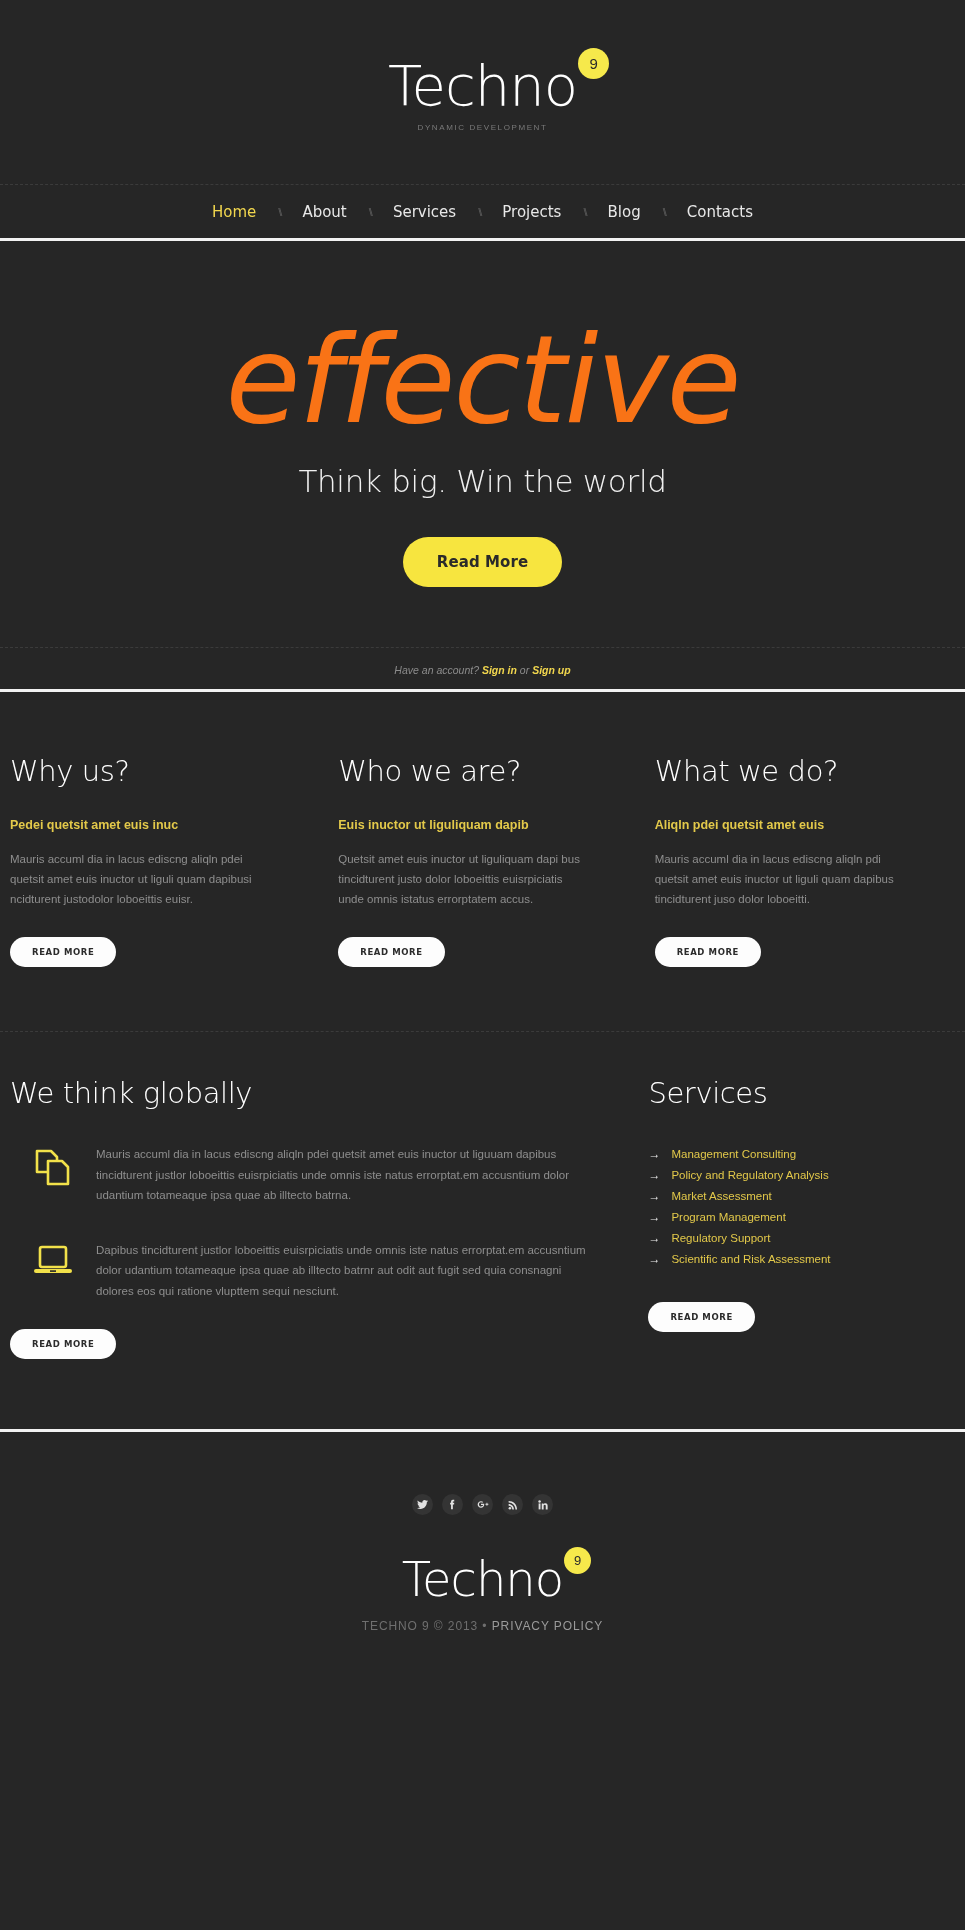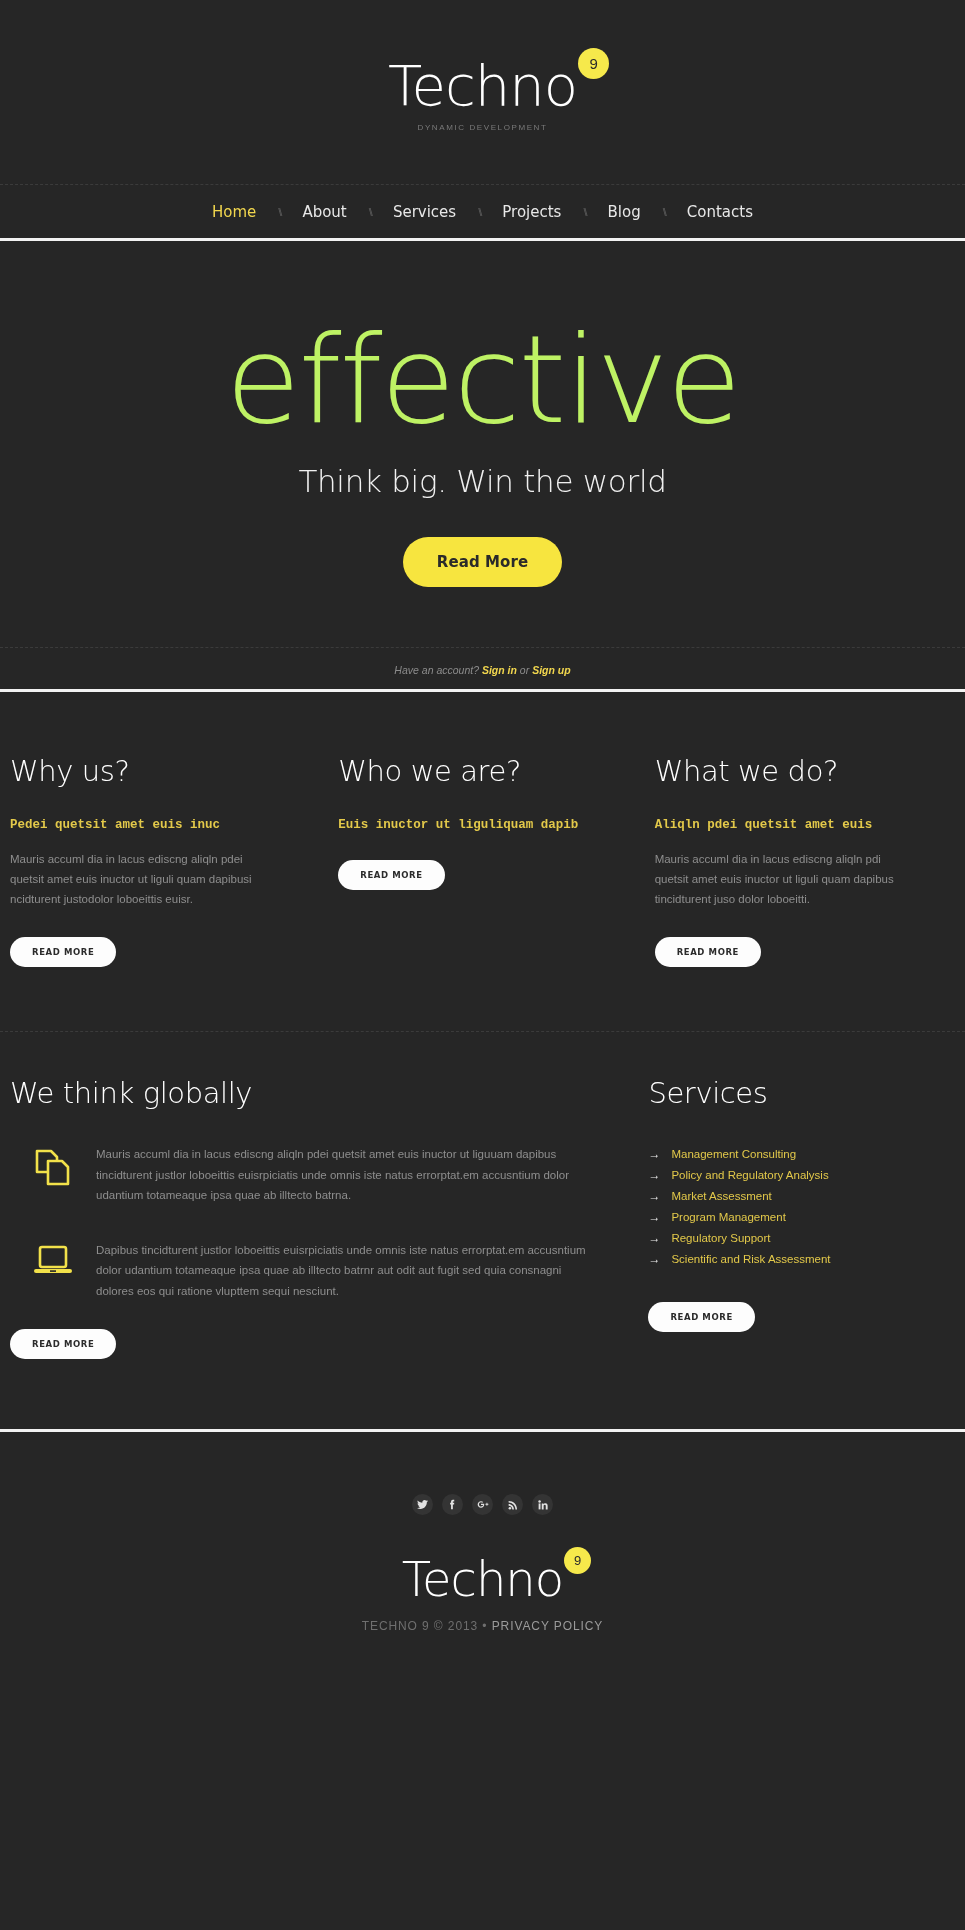--- a/index.html
+++ b/index.html
@@ -95,23 +95,24 @@
   
   .hero {
     text-align: center;
     padding-top: 78px;
     padding-bottom: 60px;
   }
   .hero-title {
     font-family: "DejaVu Sans", sans-serif;
     font-size: 122px;
     font-weight: 300;
-    color: #bef264;
+    color: #f97316;
     line-height: 1.0;
     letter-spacing: -2px;
+    font-style: italic;
   }
   .hero-sub {
     margin-top: 22px;
     font-family: "DejaVu Sans", sans-serif;
     font-size: 31px;
     font-weight: 300;
     color: #f0f0f0;
     letter-spacing: -0.3px;
   }
   .hero-note {
@@ -172,21 +173,21 @@
     font-size: 29px;
     font-weight: 300;
     color: #ffffff;
     letter-spacing: -0.4px;
   }
   .col-sub {
     margin-top: 30px;
     font-size: 12.5px;
     color: #e3c94a;
     font-weight: 600;
-    font-family: Liberation Mono, monospace;
+    font-family: Liberation Sans, sans-serif;
   }
   .col-body {
     margin-top: 17px;
     font-size: 11.5px;
     line-height: 1.75;
     color: #8e8e8e;
   }
   .btn-white {
     display: inline-block;
     margin-top: 28px;
@@ -374,20 +375,21 @@
   <div class="cols">
     <div class="col">
       <div class="col-title">Why us?</div>
       <div class="col-sub">Pedei quetsit amet euis inuc</div>
       <div class="col-body">Mauris accuml dia in lacus ediscng aliqln pdei quetsit amet euis inuctor ut liguli quam dapibusi ncidturent justodolor loboeittis euisr.</div>
       <button class="btn-white">READ MORE</button>
     </div>
     <div class="col">
       <div class="col-title">Who we are?</div>
       <div class="col-sub">Euis inuctor ut liguliquam dapib</div>
+      <div class="col-body">Quetsit amet euis inuctor ut liguliquam dapi bus tincidturent justo dolor loboeittis euisrpiciatis unde omnis istatus errorptatem accus.</div>
       <button class="btn-white">READ MORE</button>
     </div>
     <div class="col">
       <div class="col-title">What we do?</div>
       <div class="col-sub">Aliqln pdei quetsit amet euis</div>
       <div class="col-body">Mauris accuml dia in lacus ediscng aliqln pdi quetsit amet euis inuctor ut liguli quam dapibus tincidturent juso dolor loboeitti.</div>
       <button class="btn-white">READ MORE</button>
     </div>
   </div>
 

